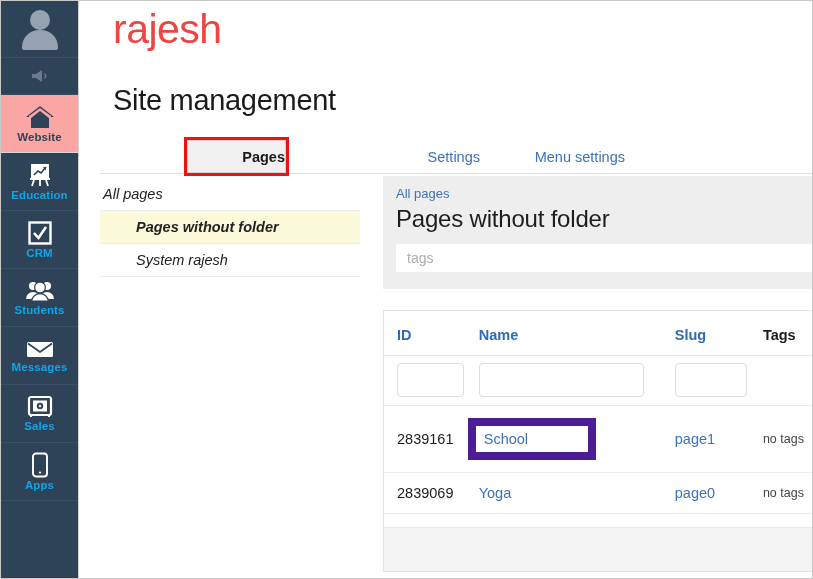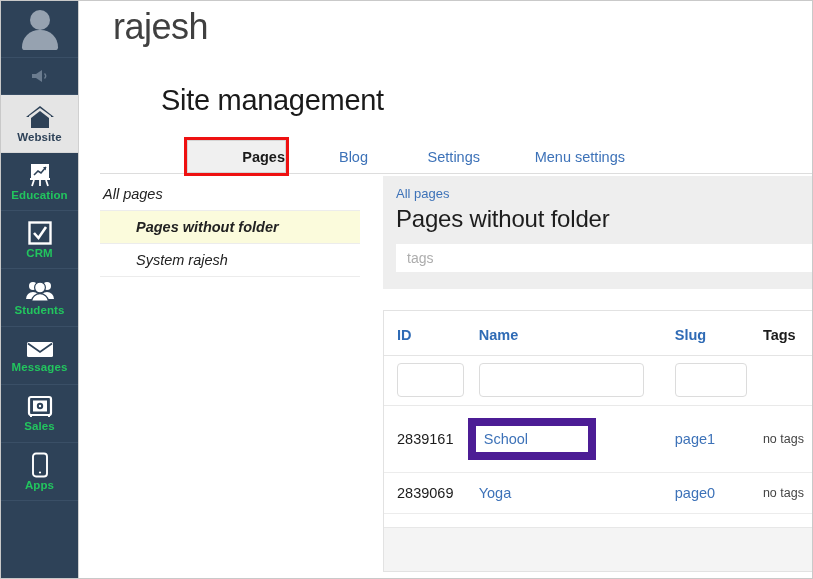--- a/index.html
+++ b/index.html
@@ -67,63 +67,62 @@
     border-bottom: 1px solid #3a4f66;
   }
 
   .nav-item {
     height: 58px;
     display: flex;
     flex-direction: column;
     align-items: center;
     justify-content: center;
     gap: 2px;
-    color: #22c55e;
+    color: #0ea5e9;
     border-bottom: 1px solid #3a4f66;
     cursor: pointer;
   }
   .nav-item .nav-label {
     font-size: 11.5px;
     font-weight: bold;
     letter-spacing: .1px;
     line-height: 1;
   }
   .nav-item .nav-icon { line-height: 0; }
   .nav-item.active {
-    background: #e5e5e5;
+    background: #fca5a5;
     color: #2e4258;
     border-bottom: 1px solid #d8d8d8;
   }
 
   
   #main {
     position: absolute;
     left: 79px; top: 0;
     right: 0; bottom: 0;
     background: #ffffff;
   }
 
   #brand {
     position: absolute;
     left: 33px; top: 8px;
-    font-size: 36px;
-    color: #404040;
+    font-size: 41px;
+    color: #ef4444;
     letter-spacing: -0.5px;
     line-height: 1;
   }
 
   #page-title {
     position: absolute;
     left: 33px; top: 85px;
     font-size: 29px;
     color: #1a1a1a;
     font-weight: normal;
     letter-spacing: -0.3px;
     line-height: 1;
-    margin-left: 48px;
   }
 
   
   #tabbar {
     position: absolute;
     left: 20px; top: 139px;
     width: 714px;
     height: 34px;
     border-bottom: 1px solid #dddddd;
   }
@@ -394,23 +393,20 @@
   </div>
 
   <div id="main">
 
     <div id="brand">rajesh</div>
     <h1 id="page-title">Site management</h1>
 
     <div id="tabbar">
       <div class="tab active highlight" style="left:87px; width:99px;">
         <span>Pages</span>
-      </div>
-      <div class="tab" style="left:208px; width:60px;">
-        <span>Blog</span>
       </div>
       <div class="tab" style="left:290px; width:90px;">
         <span>Settings</span>
       </div>
       <div class="tab" style="left:400px; width:125px;">
         <span>Menu settings</span>
       </div>
     </div>
 
     <div id="tree-panel">

